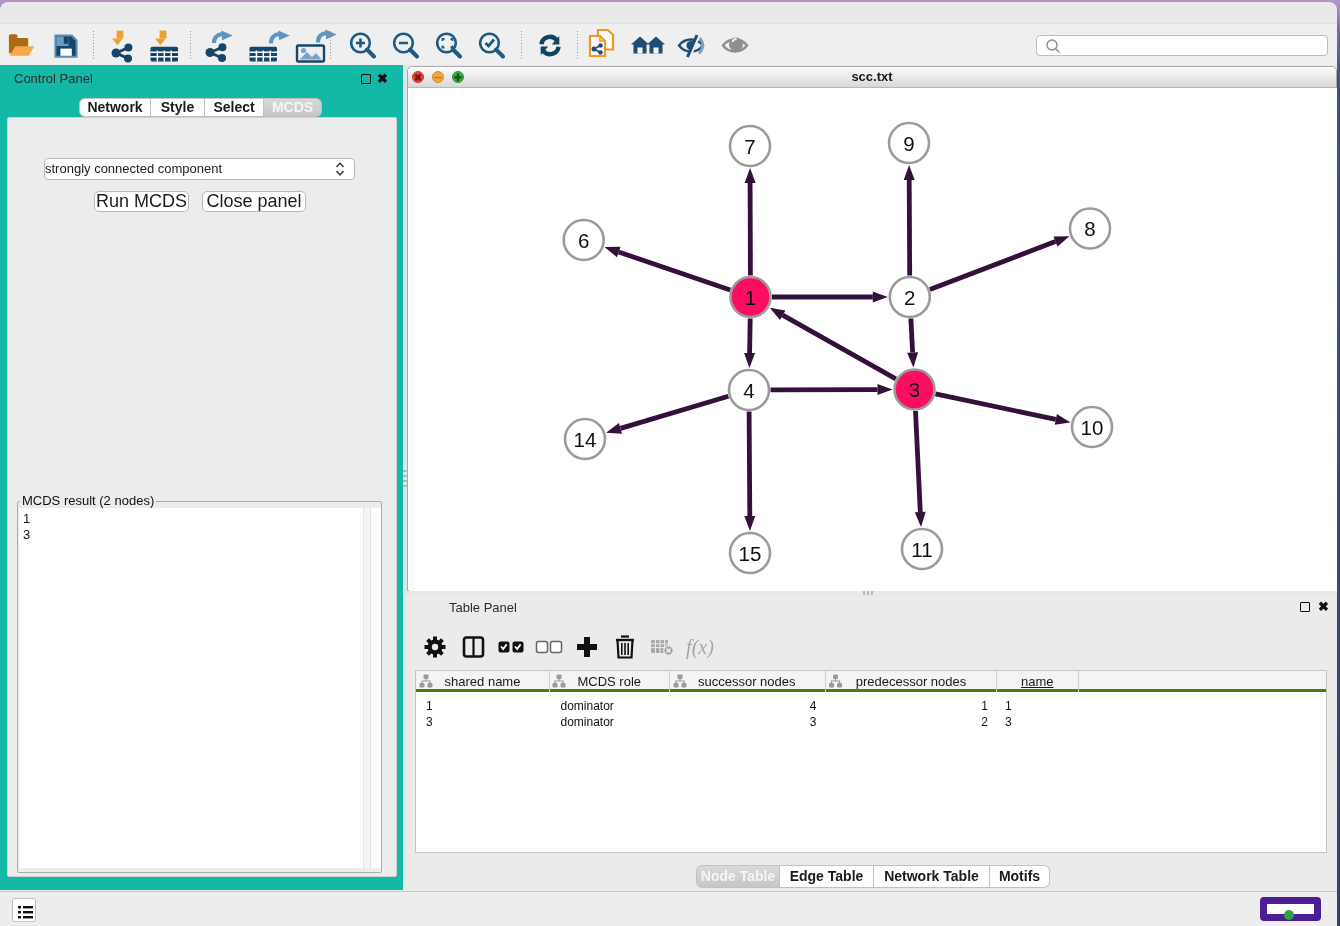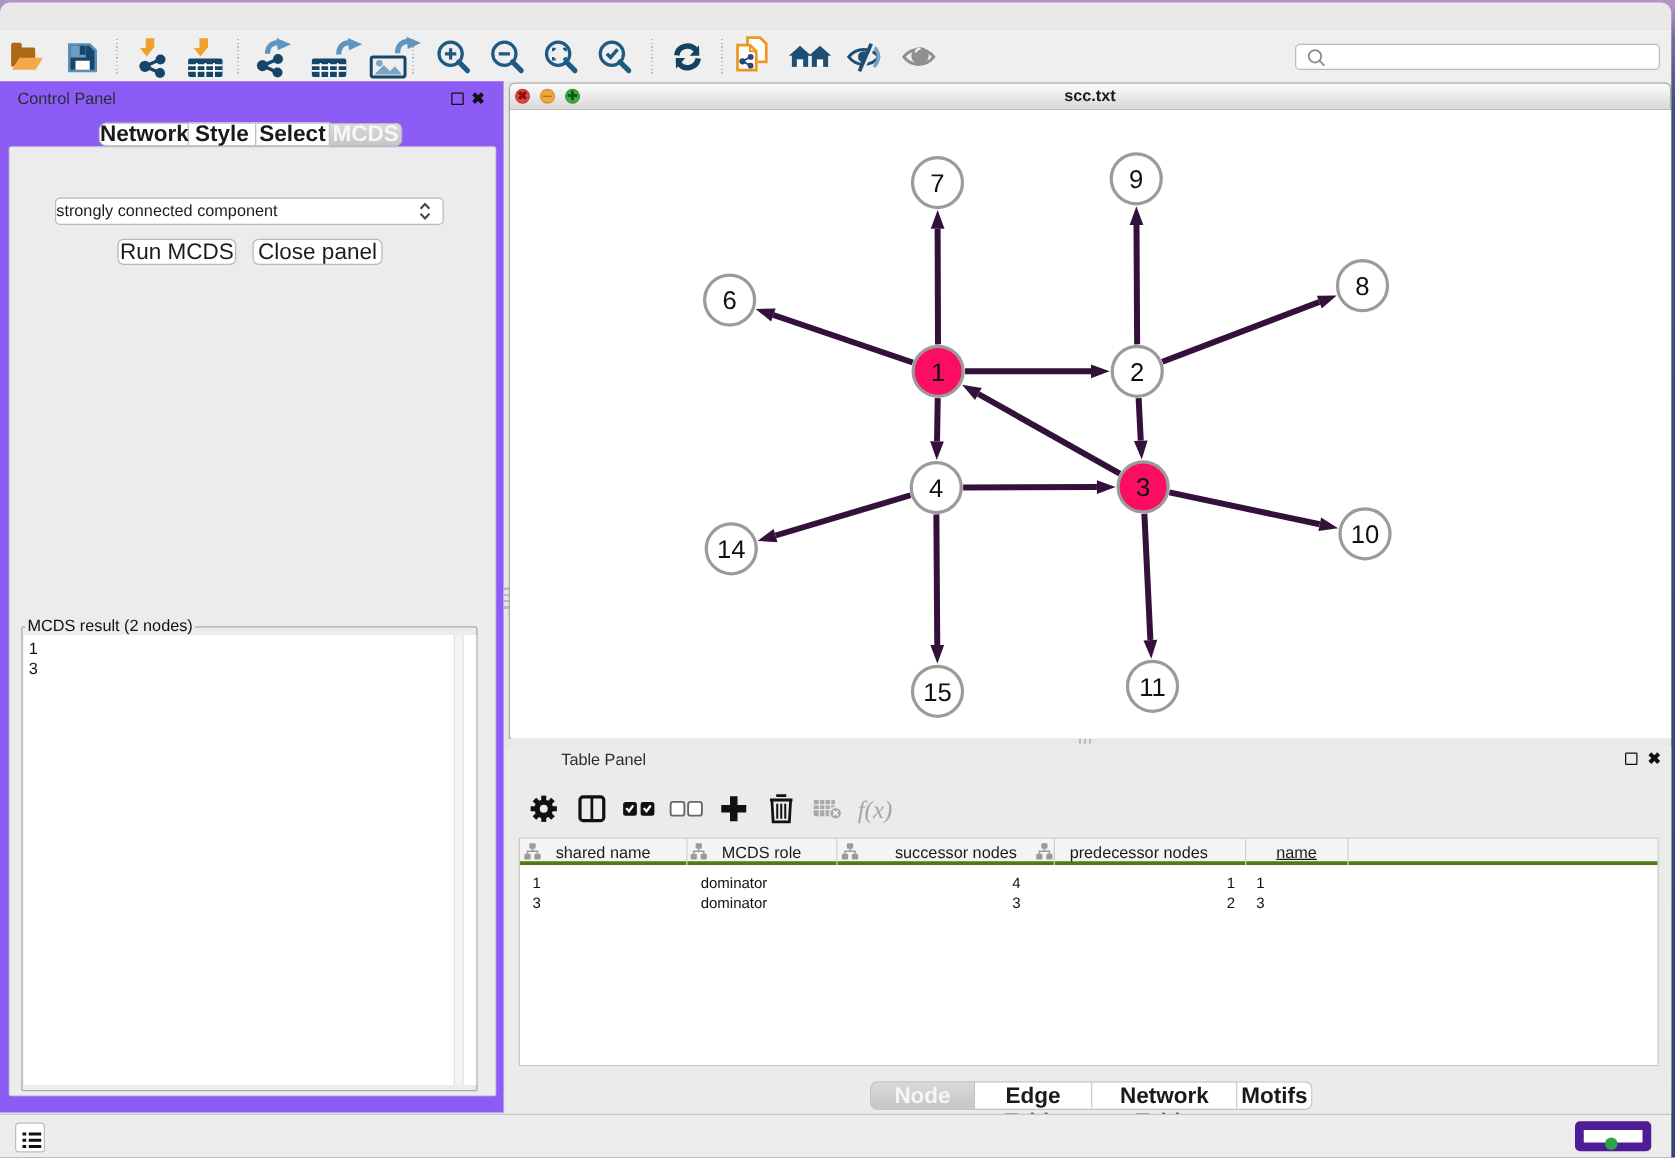--- a/index.html
+++ b/index.html
@@ -9,26 +9,26 @@
 #titlebar { position:absolute; left:0; top:0; width:100%; height:21px; background:linear-gradient(#f7f7f7,#f0f0f0); }
 .tl { position:absolute; top:6px; width:11px; height:11px; border-radius:50%; background:#d9d9d9; border:1px solid #c3c3c3; }
 #title { position:absolute; top:0; width:100%; text-align:center; font-size:13px; line-height:22px; color:#b4b2b6; }
 
 #toolbar { position:absolute; left:0; top:21px; width:100%; height:44px; background:#efefef; border-top:1px solid #e2e2e2; border-bottom:1px solid #c9c9c9; }
 .tdiv { position:absolute; top:7px; height:28px; width:1px; background:repeating-linear-gradient(180deg,#9a9a9a 0 1px,transparent 1px 3px); }
 #search { position:absolute; left:1036px; top:11px; width:292px; height:21px; background:#fff; border:1px solid #bcbcbc; border-radius:4px; }
 
 #main { position:absolute; left:0; top:63px; width:100%; height:861px; background:#e9e9e9; }
 
-#cpanel { position:absolute; left:0; top:0; width:403px; height:825px; background:#8b5cf6; }
+#cpanel { position:absolute; left:0; top:0; width:403px; height:825px; background:#14b8a6; }
 #cp-title { position:absolute; left:14px; top:6px; font-size:13px; color:#2d2d2d; }
 .wicon-f { position:absolute; width:10px; height:10px; border:1.5px solid #111; border-radius:1px; }
 .wicon-x { position:absolute; font-size:13px; font-weight:bold; color:#111; }
 .tabgrp { position:absolute; display:flex; }
-.tab { font-weight:bold; font-size:18px; color:#1a1a1a; text-align:center; background:#fff; border:1px solid #c2c2c2; border-left:none; line-height:17px; padding-top:0px; height:19px; }
+.tab { font-weight:bold; font-size:14px; color:#1a1a1a; text-align:center; background:#fff; border:1px solid #c2c2c2; border-left:none; line-height:17px; padding-top:0px; height:19px; }
 .tab.first { border-left:1px solid #c2c2c2; border-radius:6px 0 0 6px; }
 .tab.last { border-radius:0 6px 6px 0; }
 .tab.sel { background:linear-gradient(#d9d9d9,#c6c6c6); color:#f6f6f6; }
 #btabs .tab { height:23px; line-height:21px; }
 #cp-content { position:absolute; left:7px; top:52px; width:390px; height:760px; border:1px solid #d0d0d0; background:#ececec; border-radius:2px; }
 #opt-label { position:absolute; left:0; top:72px; width:403px; text-align:center; font-size:13px; color:#1c1c1c; }
 #combo { position:absolute; left:44px; top:93px; width:311px; height:22px; background:#fff; border:1px solid #b9b9b9; border-radius:4px; font-size:13px; color:#1c1c1c; line-height:20px; }
 .btn { position:absolute; height:21px; background:#fff; border:1px solid #b9b9b9; border-radius:5px; font-size:18px; color:#1c1c1c; text-align:center; line-height:19px; }
 #groupbox { position:absolute; left:17px; top:436px; width:365px; height:372px; border:1px solid #ababab; border-radius:2px; }
 #grouplabel { position:absolute; left:20px; top:428px; background:#ececec; font-size:13px; color:#111; padding:0 2px; }
@@ -365,21 +365,21 @@
             <path d="M4.6,1.6 L8.4,5.4 M8.4,1.6 L4.6,5.4" stroke="#fff" stroke-width="1.3"></path>
           </g>
 
           <text x="295" y="27" font-family="Liberation Serif, serif" font-style="italic" font-size="20" fill="#a6a6a6" text-anchor="middle">f(x)</text>
         </svg>
       </div>
       <div id="ttable">
         <div id="thead">
           <div class="hcell" style="left:0; width:134px;">shared name</div>
           <div class="hcell" style="left:134px; width:119.5px;">MCDS role</div>
-          <div class="hcell" style="left:271px; width:156.5px;">successor nodes</div>
+          <div class="hcell" style="left:253px; width:156.5px;">successor nodes</div>
           <div class="hcell" style="left:410px; width:171px;">predecessor nodes</div>
           <div class="hcell" style="left:581px; width:81.5px;text-decoration:underline;">name</div>
           <svg width="680" height="21" style="left:0;top:0;">
             <defs>
               <g id="tree" fill="#9a9a9a">
                   <rect x="-2.5" y="-7" width="5" height="4.5" rx="1"></rect>
                   <rect x="-6.5" y="1.5" width="5" height="4.5" rx="1"></rect>
                   <rect x="1.5" y="1.5" width="5" height="4.5" rx="1"></rect>
                   <path d="M0,-3 V0 M-4,1.5 V-0.5 H4 V1.5" stroke="#9a9a9a" fill="none" stroke-width="1.2"></path>
                 </g>

